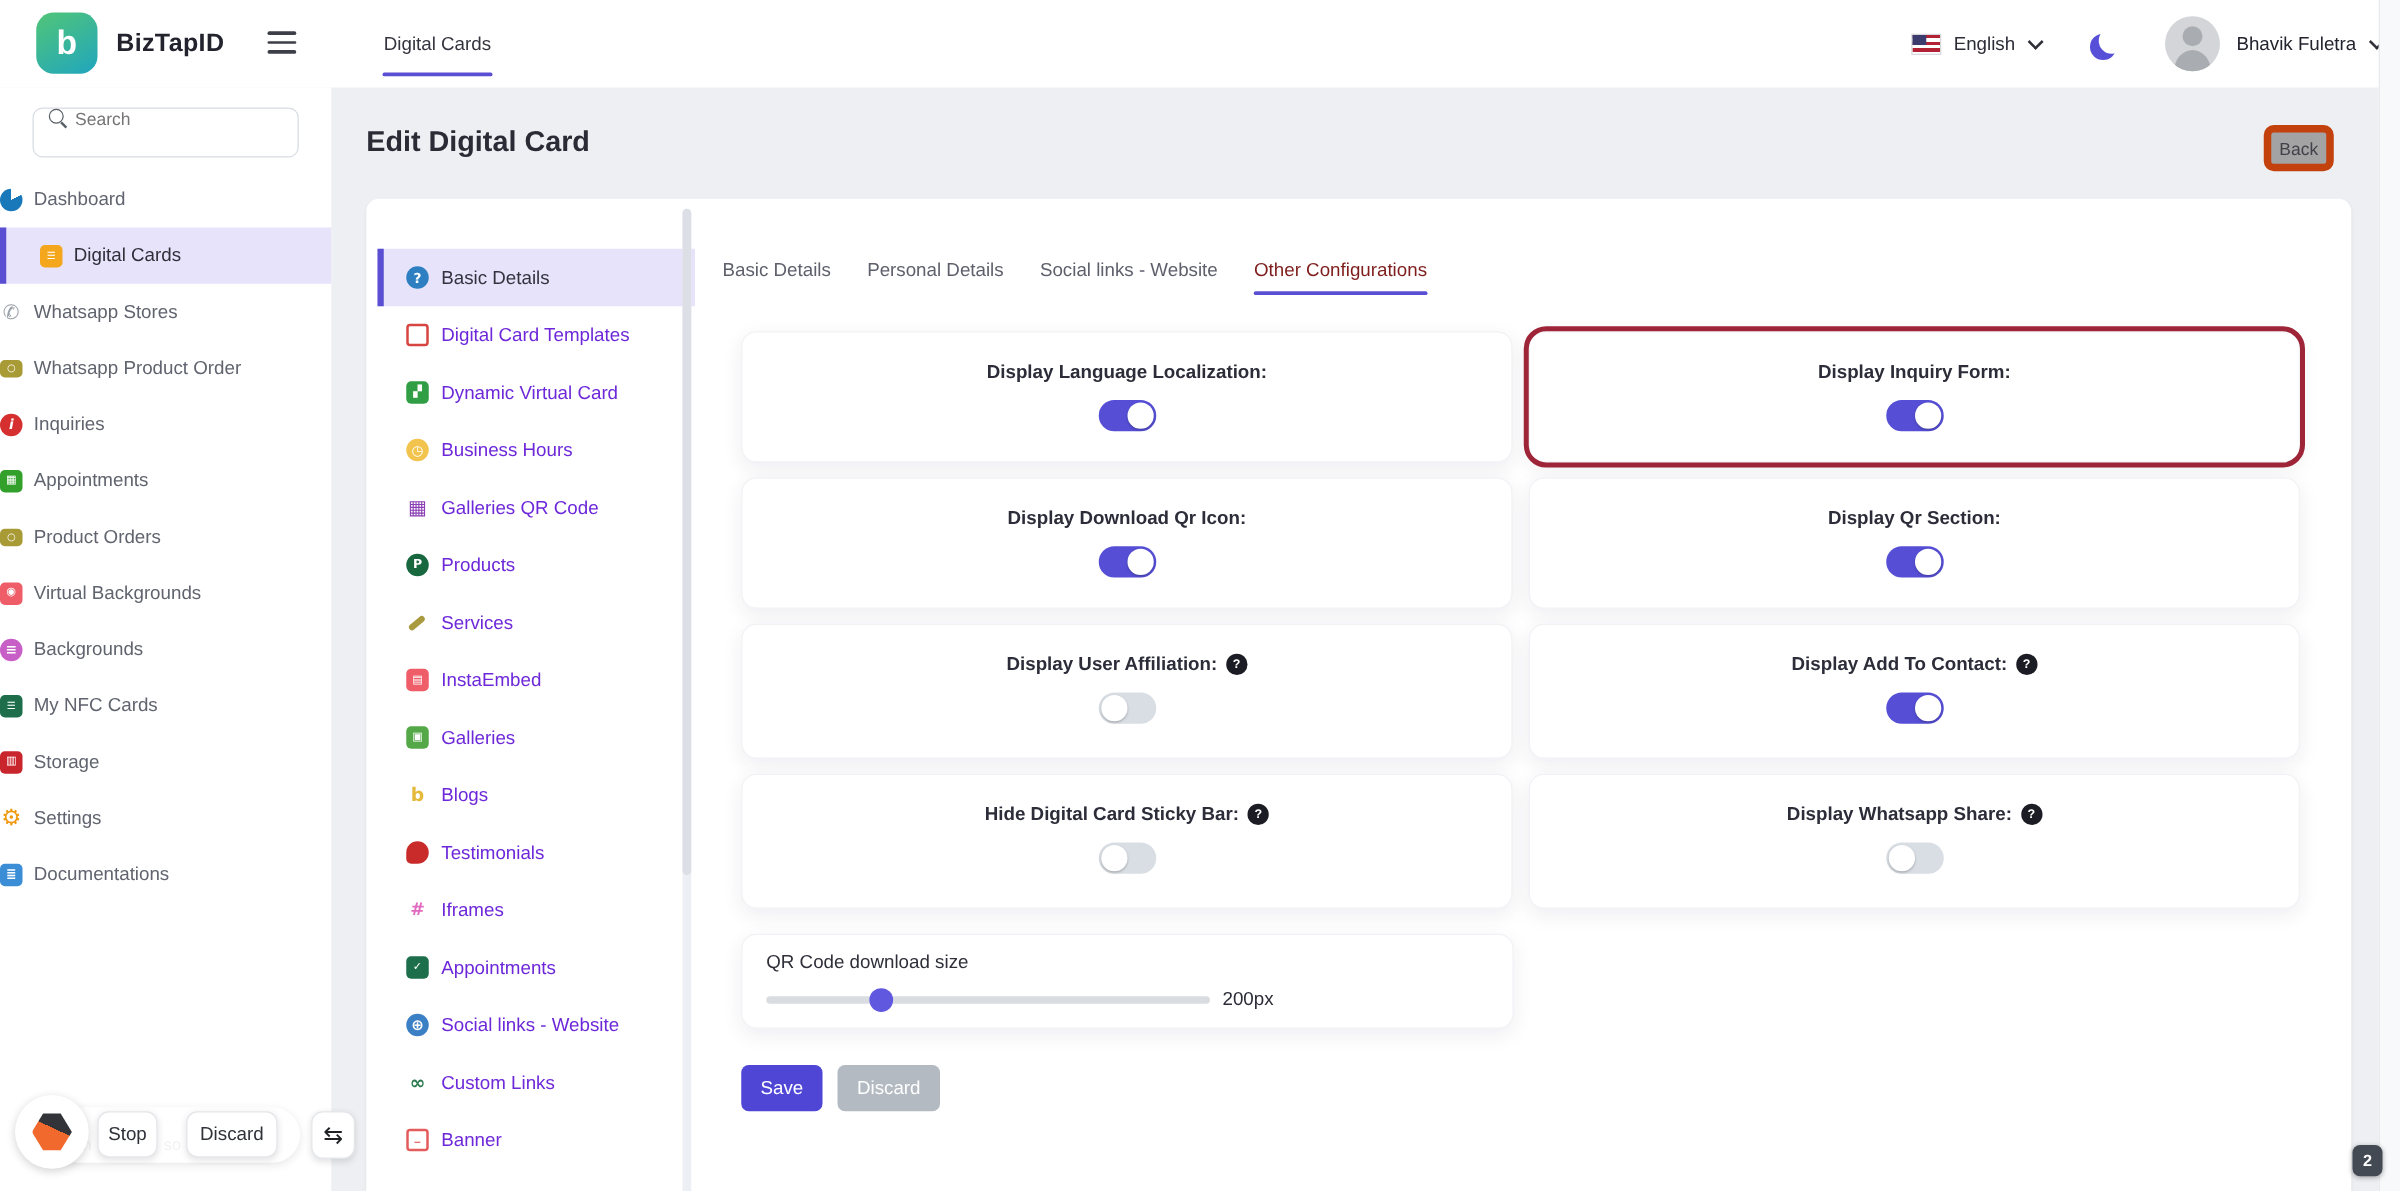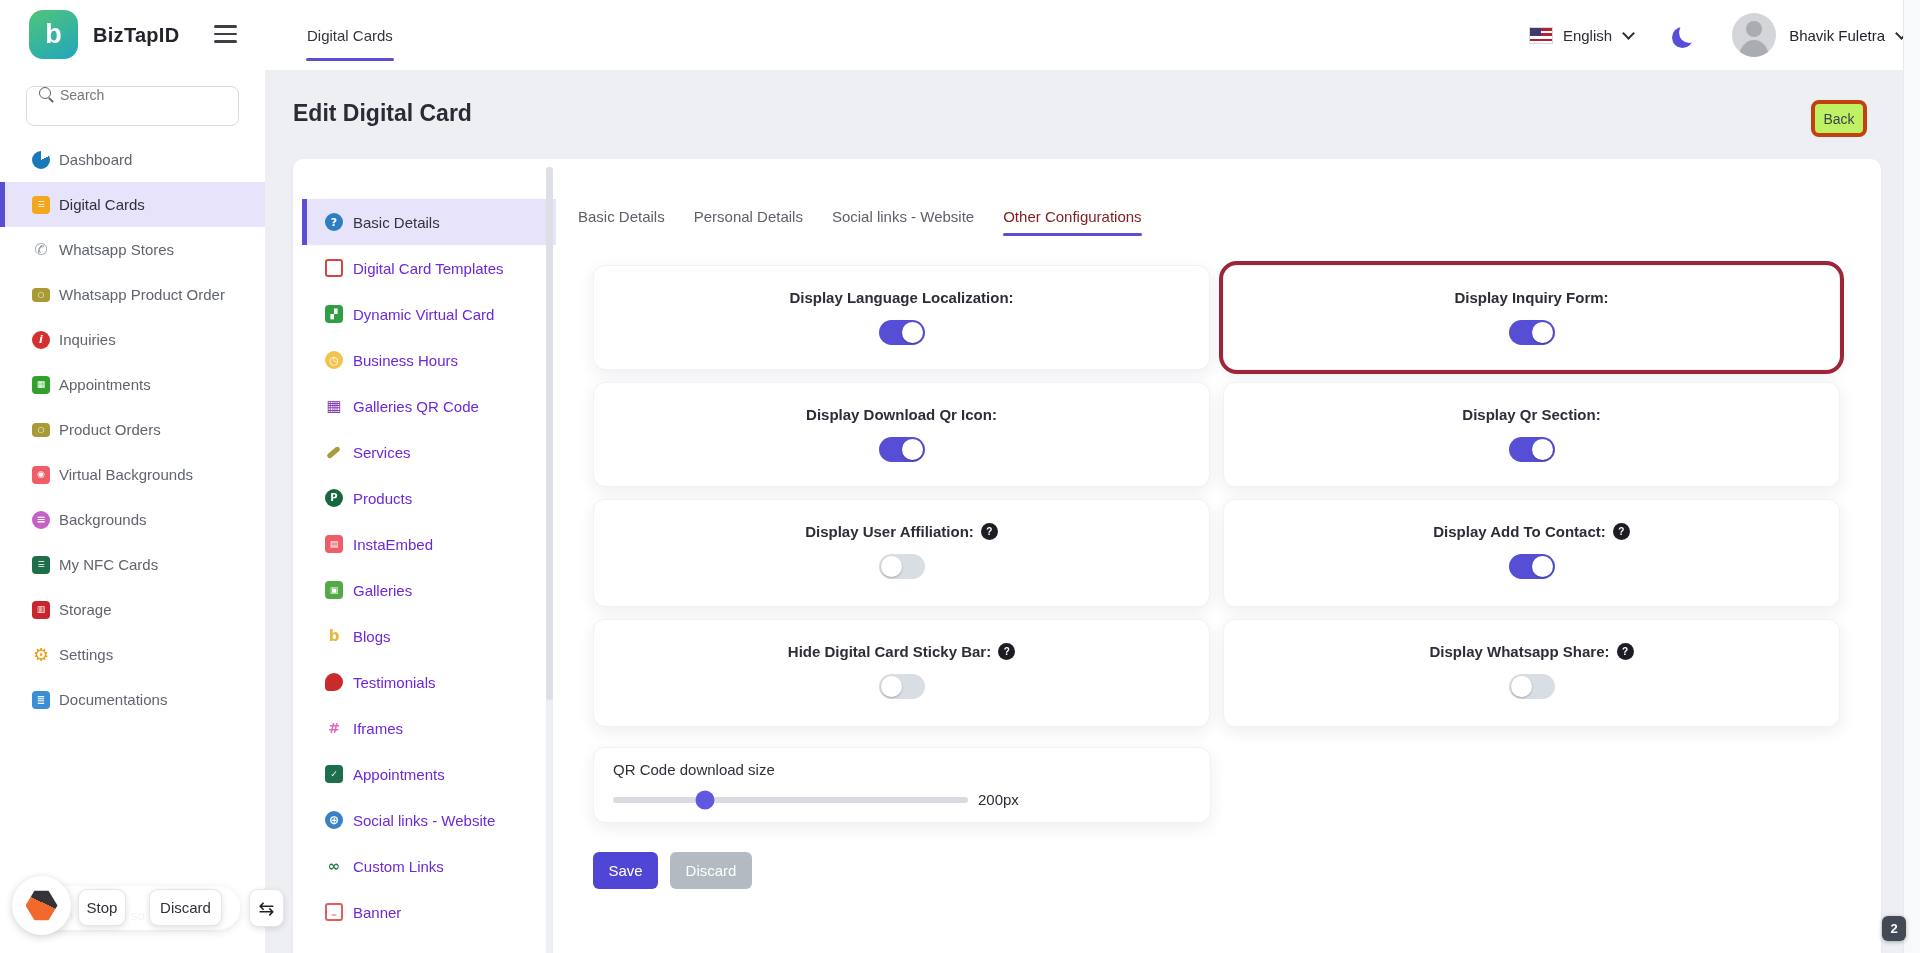--- a/index.html
+++ b/index.html
@@ -27,21 +27,21 @@
   .av-body{position:absolute;left:7px;top:27px;width:30px;height:18px;border-radius:50% 50% 0 0/100% 100% 0 0;background:#a9acb0}
   .user-name{margin-left:13px;font-size:15px;font-weight:500;color:#23232e}
 
   
   .sidebar{position:absolute;top:70px;left:0;width:265px;bottom:0;background:#fff;z-index:10}
   .search-box{margin:16px 26px 0 26px;height:40px;border:1.5px solid #d8dce2;border-radius:8px;display:flex;align-items:flex-start;padding:0 12px;background:#fff}
   .sicon{width:12px;height:12px;border:1.8px solid #5a6068;border-radius:50%;position:relative;margin-right:9px;flex:0 0 12px}
   .sicon i{position:absolute;width:2px;height:6px;background:#5a6068;transform:rotate(-45deg);left:10px;top:9px}
   .search-box input{border:none;outline:none;font-size:14px;color:#4b505a;width:100%;background:transparent;font-family:inherit}
   .side-list{margin-top:11px}
-  .side-item{height:45px;display:flex;align-items:center;padding-left:32px;cursor:pointer}
+  .side-item{height:45px;display:flex;align-items:center;cursor:pointer}
   .side-item.active{background:#e7e3fb;border-left:5px solid #5a4fd2;padding-left:27px}
   .side-label{font-size:15px;color:#60646e;margin-left:9px;white-space:nowrap}
   .side-item.active .side-label{color:#2f2f3a;font-weight:500}
 
   
   .chip{width:18px;height:18px;border-radius:4px;display:inline-flex;align-items:center;justify-content:center;
         color:#fff;font-size:9px;font-weight:700;flex:0 0 18px;line-height:1;font-family:"DejaVu Sans",sans-serif}
   .round{border-radius:50%}
   .glyph{width:18px;flex:0 0 18px;text-align:center;font-size:16px;line-height:1;font-family:"DejaVu Sans",sans-serif}
   .ic-pie{border-radius:50%;background:conic-gradient(#fff 0 62deg,#1878ba 62deg 360deg)}
@@ -70,21 +70,21 @@
   .ic-crop{color:#e06ac0;font-weight:700;font-size:14px}.ic-crop::after{content:"#"}
   .ic-cal2{background:#1d6e4a}.ic-cal2::after{content:"✓";font-size:9px}
   .ic-globe{background:#3b7fc4;border-radius:50%}.ic-globe::after{content:"⊕";font-size:12px}
   .ic-link{color:#2c7a4e;font-weight:700;font-size:15px}.ic-link::after{content:"∞"}
   .ic-banner{border:2.2px solid #e35d5d;border-radius:3px;background:transparent;color:#e35d5d}.ic-banner::after{content:"▁";font-size:6px}
 
   
   .main{position:absolute;top:70px;left:265px;right:0;bottom:0;background:#edeff3}
   .page-head{position:relative;height:89px}
   .page-title{position:absolute;left:28px;top:30px;font-size:23px;font-weight:700;color:#2b2b36}
-  .back-btn{position:absolute;right:53px;top:30px;width:56px;height:37px;background:#bef264;border:4px solid #c2410c;border-radius:8px;
+  .back-btn{position:absolute;right:53px;top:30px;width:56px;height:37px;background:#a3a3a3;border:6px solid #c2410c;border-radius:8px;
             font-size:14px;color:#41414a;display:flex;align-items:center;justify-content:center;cursor:pointer}
   .panel{margin:0 39px 0 28px;height:1200px;background:#fff;border-radius:10px;box-shadow:0 1px 3px rgba(20,20,40,.05);display:flex;position:relative}
 
   
   .inner-nav{width:263px;flex:0 0 263px;position:relative;padding-top:40px}
   .inner-item{height:46px;display:flex;align-items:center;margin-left:9px;padding-left:23px;cursor:pointer}
   .inner-item.active{background:#e7e3fb;border-left:5px solid #5a4fd2;padding-left:18px}
   .inner-label{font-size:15px;color:#6d28d9;margin-left:10px;white-space:nowrap}
   .inner-item.active .inner-label{color:#33333e;font-weight:500}
   .inner-track{position:absolute;right:3px;top:8px;bottom:8px;width:7px;background:#eceff3;border-radius:4px}
@@ -261,26 +261,26 @@
       </div>
       <div class="inner-item">
         <span class="chip round ic-clock"></span>
         <span class="inner-label">Business Hours</span>
       </div>
       <div class="inner-item">
         <span class="glyph ic-qr"></span>
         <span class="inner-label">Galleries QR Code</span>
       </div>
       <div class="inner-item">
+        <span class="chip round ic-prod"></span>
+        <span class="inner-label">Products</span>
+      </div>
+      <div class="inner-item">
         <span class="chip ic-wrench"></span>
         <span class="inner-label">Services</span>
-      </div>
-      <div class="inner-item">
-        <span class="chip round ic-prod"></span>
-        <span class="inner-label">Products</span>
       </div>
       <div class="inner-item">
         <span class="chip ic-clip"></span>
         <span class="inner-label">InstaEmbed</span>
       </div>
       <div class="inner-item">
         <span class="chip ic-gal"></span>
         <span class="inner-label">Galleries</span>
       </div>
       <div class="inner-item">

